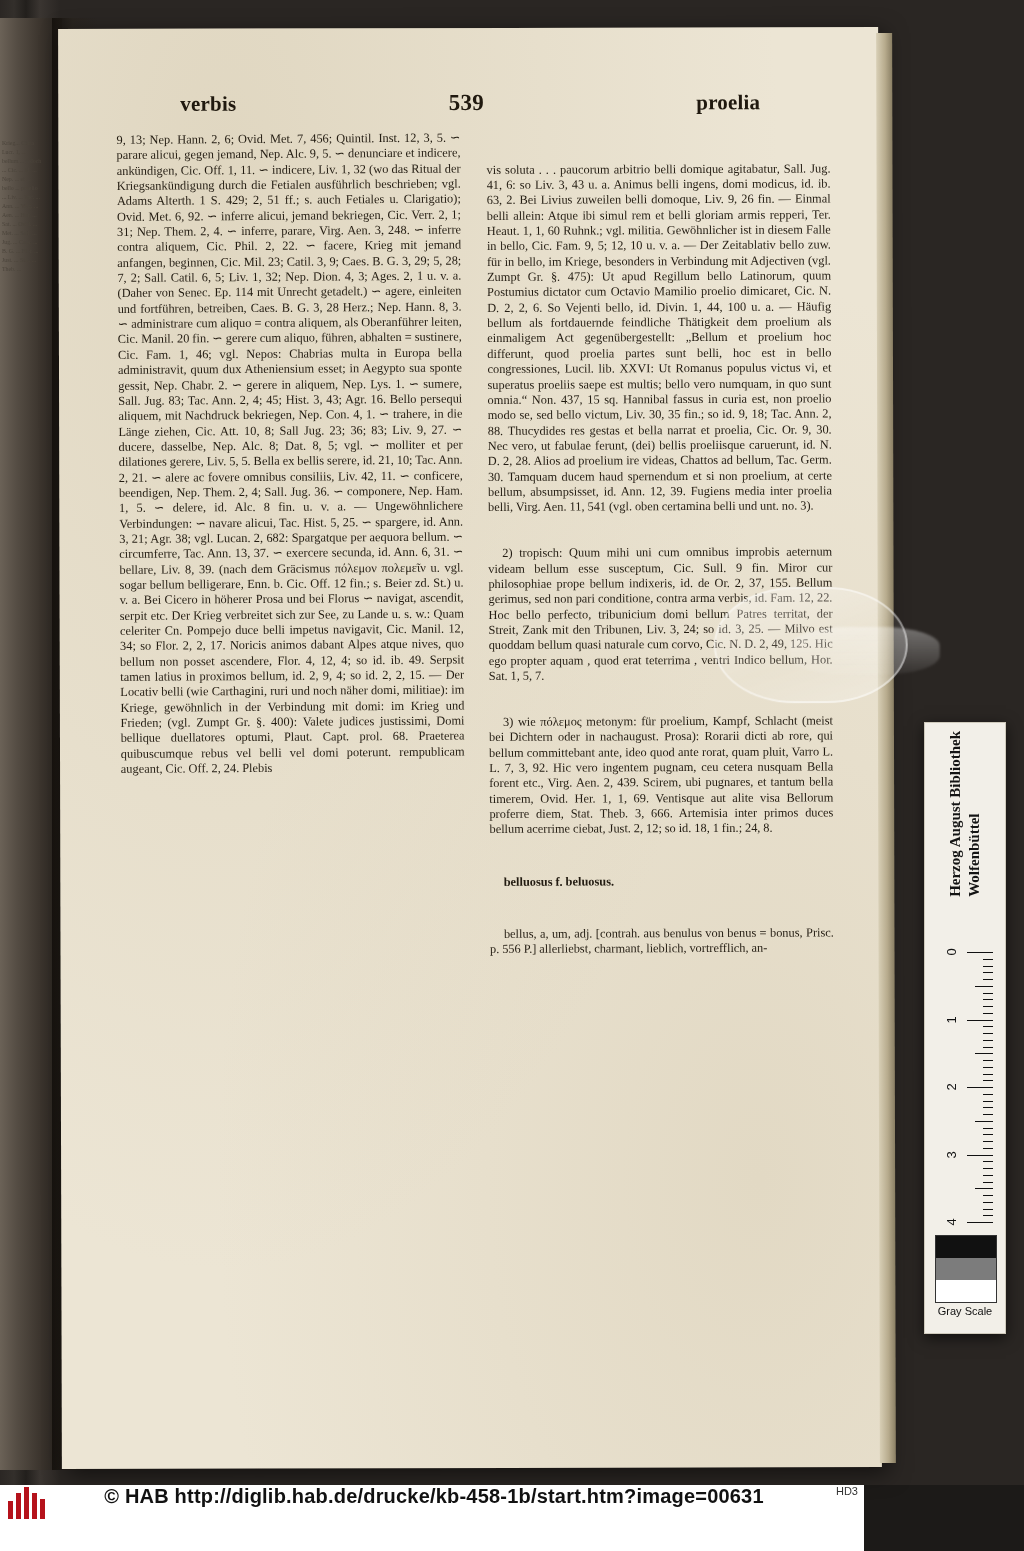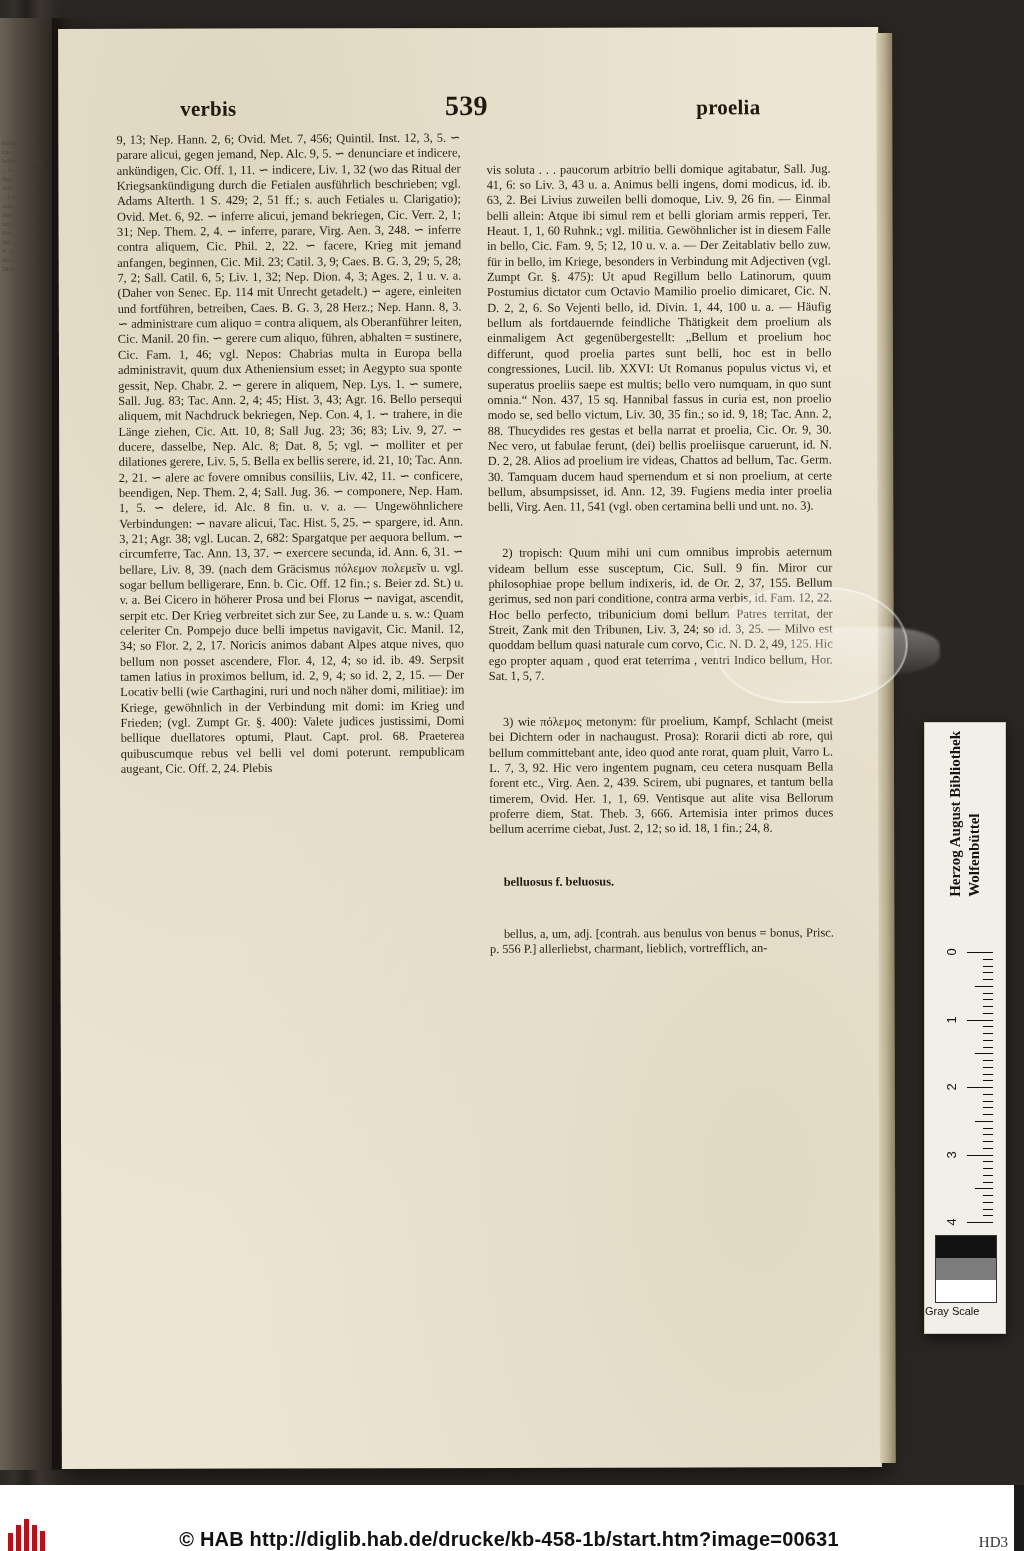--- a/index.html
+++ b/index.html
@@ -83,21 +83,21 @@
     height: 30px;
     display: flex;
     justify-content: space-between;
     align-items: baseline;
     font-family: "Liberation Serif", serif;
     font-weight: bold;
     font-size: 21px;
     color: #20190f;
     letter-spacing: 0.2px;
   }
-  #runhead .pageno { font-size: 28px; }
+  #runhead .pageno { font-size: 23px; }
   #runhead .hw-left { padding-left: 52px; }
   #runhead .hw-right { padding-right: 58px; }
 
   
   #cols {
     position: absolute;
     left: 58px;
     right: 48px;
     top: 104px;
     height: 1190px;
@@ -206,36 +206,36 @@
     width: 60px;
     height: 66px;
     border: 1px solid #333;
   }
   #swatches div { height: 22px; }
   #gs-label {
     position: absolute;
     left: 0;
     top: 582px;
     width: 80px;
-    text-align: left;
+    text-align: center;
     font-family: "Liberation Sans", sans-serif;
     font-size: 11px;
     color: #111;
   }
 
   
   #footer {
     position: absolute;
     left: 0;
     bottom: 0;
-    width: 1014px;
+    width: 864px;
     height: 66px;
     background: #ffffff;
     display: flex;
-    align-items: flex-end;
+    align-items: flex-start;
   }
   #footer-logo {
     width: 54px;
     height: 34px;
     margin-left: 8px;
     display: flex;
     align-items: flex-end;
     gap: 3px;
   }
   #footer-logo i {
@@ -247,22 +247,22 @@
     flex: 1;
     text-align: center;
     font-family: "Liberation Sans", sans-serif;
     font-size: 20px;
     font-weight: bold;
     color: #111;
     letter-spacing: 0.2px;
   }
   #footer-right {
     width: 52px;
-    font-family: Liberation Serif, serif;
-    font-size: 15px;
+    font-family: Liberation Sans, sans-serif;
+    font-size: 11px;
     color: #333;
     text-align: right;
     padding-right: 6px;
   }
 </style>
 </head>
 <body>
 
 <div id="scan">
 

